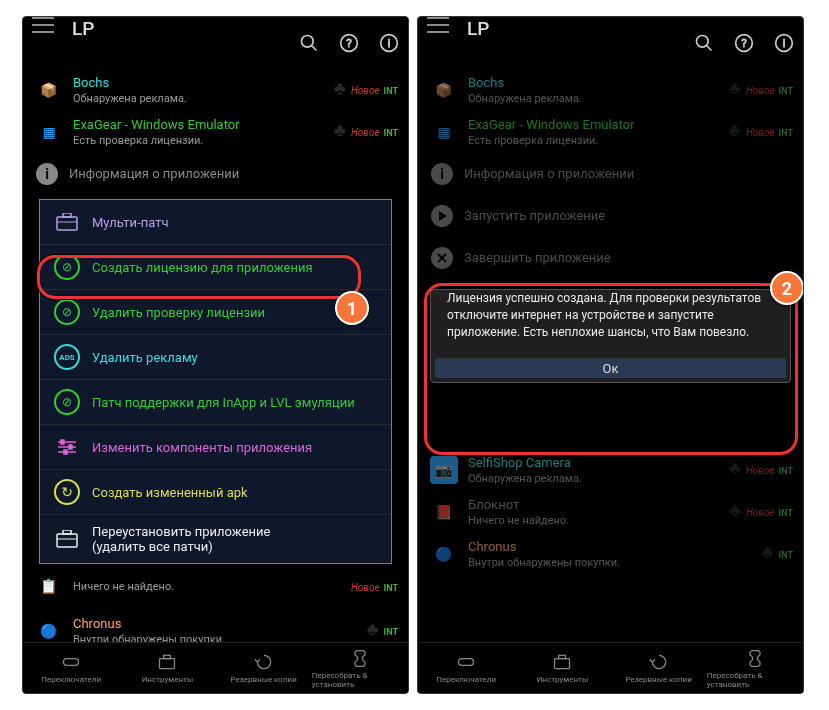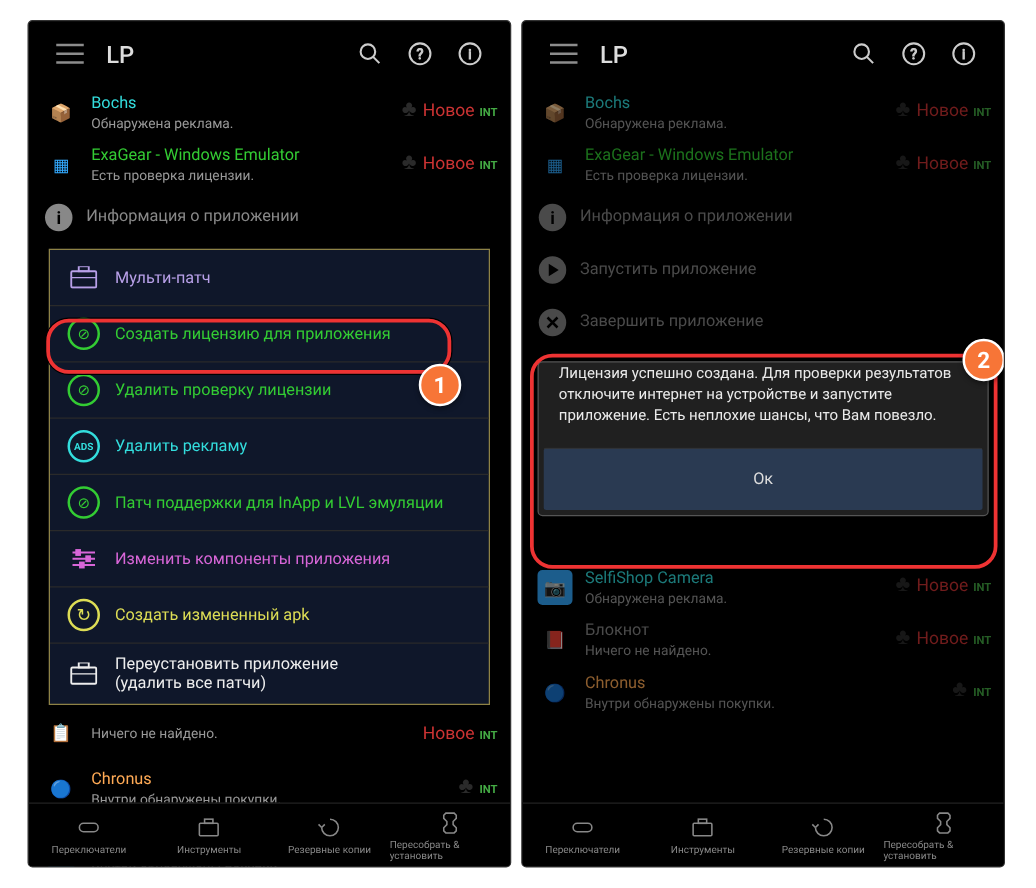--- a/index.html
+++ b/index.html
@@ -1,33 +1,33 @@
 <!DOCTYPE html>
 <html><head>
 <meta charset="utf-8">
 <style>
 *{box-sizing:border-box;margin:0;padding:0;font-family:Roboto,Arial,sans-serif}
 body{background:#fff;padding:16px 22px;width:829px}
 .screens{display:flex;gap:8px}
 .screen{width:387px;height:678px;background:#000;border-radius:4px;position:relative;overflow:hidden;border:1px solid #333}
-.topbar{height:52px;display:flex;align-items:center;padding:0 22px;gap:18px}
+.topbar{height:52px;display:flex;padding:0 9px;gap:18px}
 .hamburger{width:22px;height:16px;display:flex;flex-direction:column;justify-content:space-between;opacity:.75}
 .hamburger span{height:2px;background:#bbb}
 .app-title{color:#ddd;font-size:19px;font-weight:500;flex:1}
 .tb-icons{display:flex;gap:20px;align-items:center}
 .tb-ico{width:20px;height:20px;fill:#ccc;stroke:#ccc}
 .list{display:flex;flex-direction:column}
 .row{display:flex;align-items:center;padding:6px 12px;gap:10px;min-height:42px;position:relative}
 .ico{width:28px;height:28px;flex:none;display:flex;align-items:center;justify-content:center;font-size:14px}
 .box-ico{border-radius:4px}
 .app-name{font-size:13px;line-height:1.2}
 .app-sub{font-size:11px;color:#999;line-height:1.2;margin-top:1px}
 .tags{position:absolute;right:10px;top:8px;display:flex;align-items:center;gap:5px}
 .clover{color:#2a2a2a;font-size:18px}
-.new{color:#c33;font-size:14px;}
+.new{color:#c33;font-size:10px;font-style:italic}
 .int{color:#4a4;font-size:9px;font-weight:700}
 .green{color:#3c3}.cyan{color:#3dd}.orange{color:#fa5}.yellow{color:#dd5}.gray{color:#888}
 .menu-panel{margin:4px 16px;border:1px solid #8e8245;background:#0f172a}
 .menu-item{display:flex;align-items:center;gap:12px;padding:9px 14px;border-bottom:1px solid #2a2a2a;font-size:13px}
 .menu-item:last-child{border-bottom:none}
 .menu-ico{width:26px;height:26px;display:flex;align-items:center;justify-content:center;flex:none}
 .circ{border-radius:50%;width:26px;height:26px;display:flex;align-items:center;justify-content:center}
 .ring-g{border:2px solid #3c3}
 .ring-b{border:2px solid #3dd}
 .ring-y{border:2px solid #dd5}
@@ -36,21 +36,21 @@
 .menu-item.ads{color:#3dd}
 .menu-item.comp{color:#d866d8}
 .menu-item.apk{color:#dd5}
 .menu-item.rein{color:#eee}
 .highlight{position:absolute;border:3px solid #e33;border-radius:18px;pointer-events:none;box-shadow:0 0 0 1px #000}
 .badge{position:absolute;width:34px;height:34px;border-radius:50%;background:#f77537;border:2px solid #fff;color:#fff;font-size:18px;font-weight:700;display:flex;align-items:center;justify-content:center;box-shadow:0 2px 4px rgba(0,0,0,.4)}
 .circle-ico{width:24px;height:24px;fill:#999}
 .dialog{position:absolute;left:12px;right:12px;top:272px;background:#202020;border:1px solid #555;border-radius:4px;padding:0}
 .dlg-title{color:#dd5;font-size:15px;padding:14px 16px 10px}
 .dlg-body{color:#eaeaea;font-size:12px;line-height:1.4;padding:0 16px 14px}
-.dlg-btn{background:#2a3a52;color:#ddd;text-align:center;padding:17px;font-size:13px;border-top:1px solid #333;margin:4px;border-radius:2px}
+.dlg-btn{background:#2a3a52;color:#ddd;text-align:center;padding:2px;font-size:13px;border-top:1px solid #333;margin:4px;border-radius:2px}
 .bottombar{position:absolute;bottom:0;left:0;right:0;height:51px;background:#000;display:flex;border-top:1px solid #222}
 .bb-item{flex:1;display:flex;flex-direction:column;align-items:center;justify-content:center;gap:3px}
 .bb-ico{width:20px;height:20px;fill:none;stroke:#888;stroke-width:1.5}
 .bb-label{font-size:8px;color:#888}
 .faded .row{opacity:.55}
 </style>
 </head>
 <body>
 
 <div class="screens">

